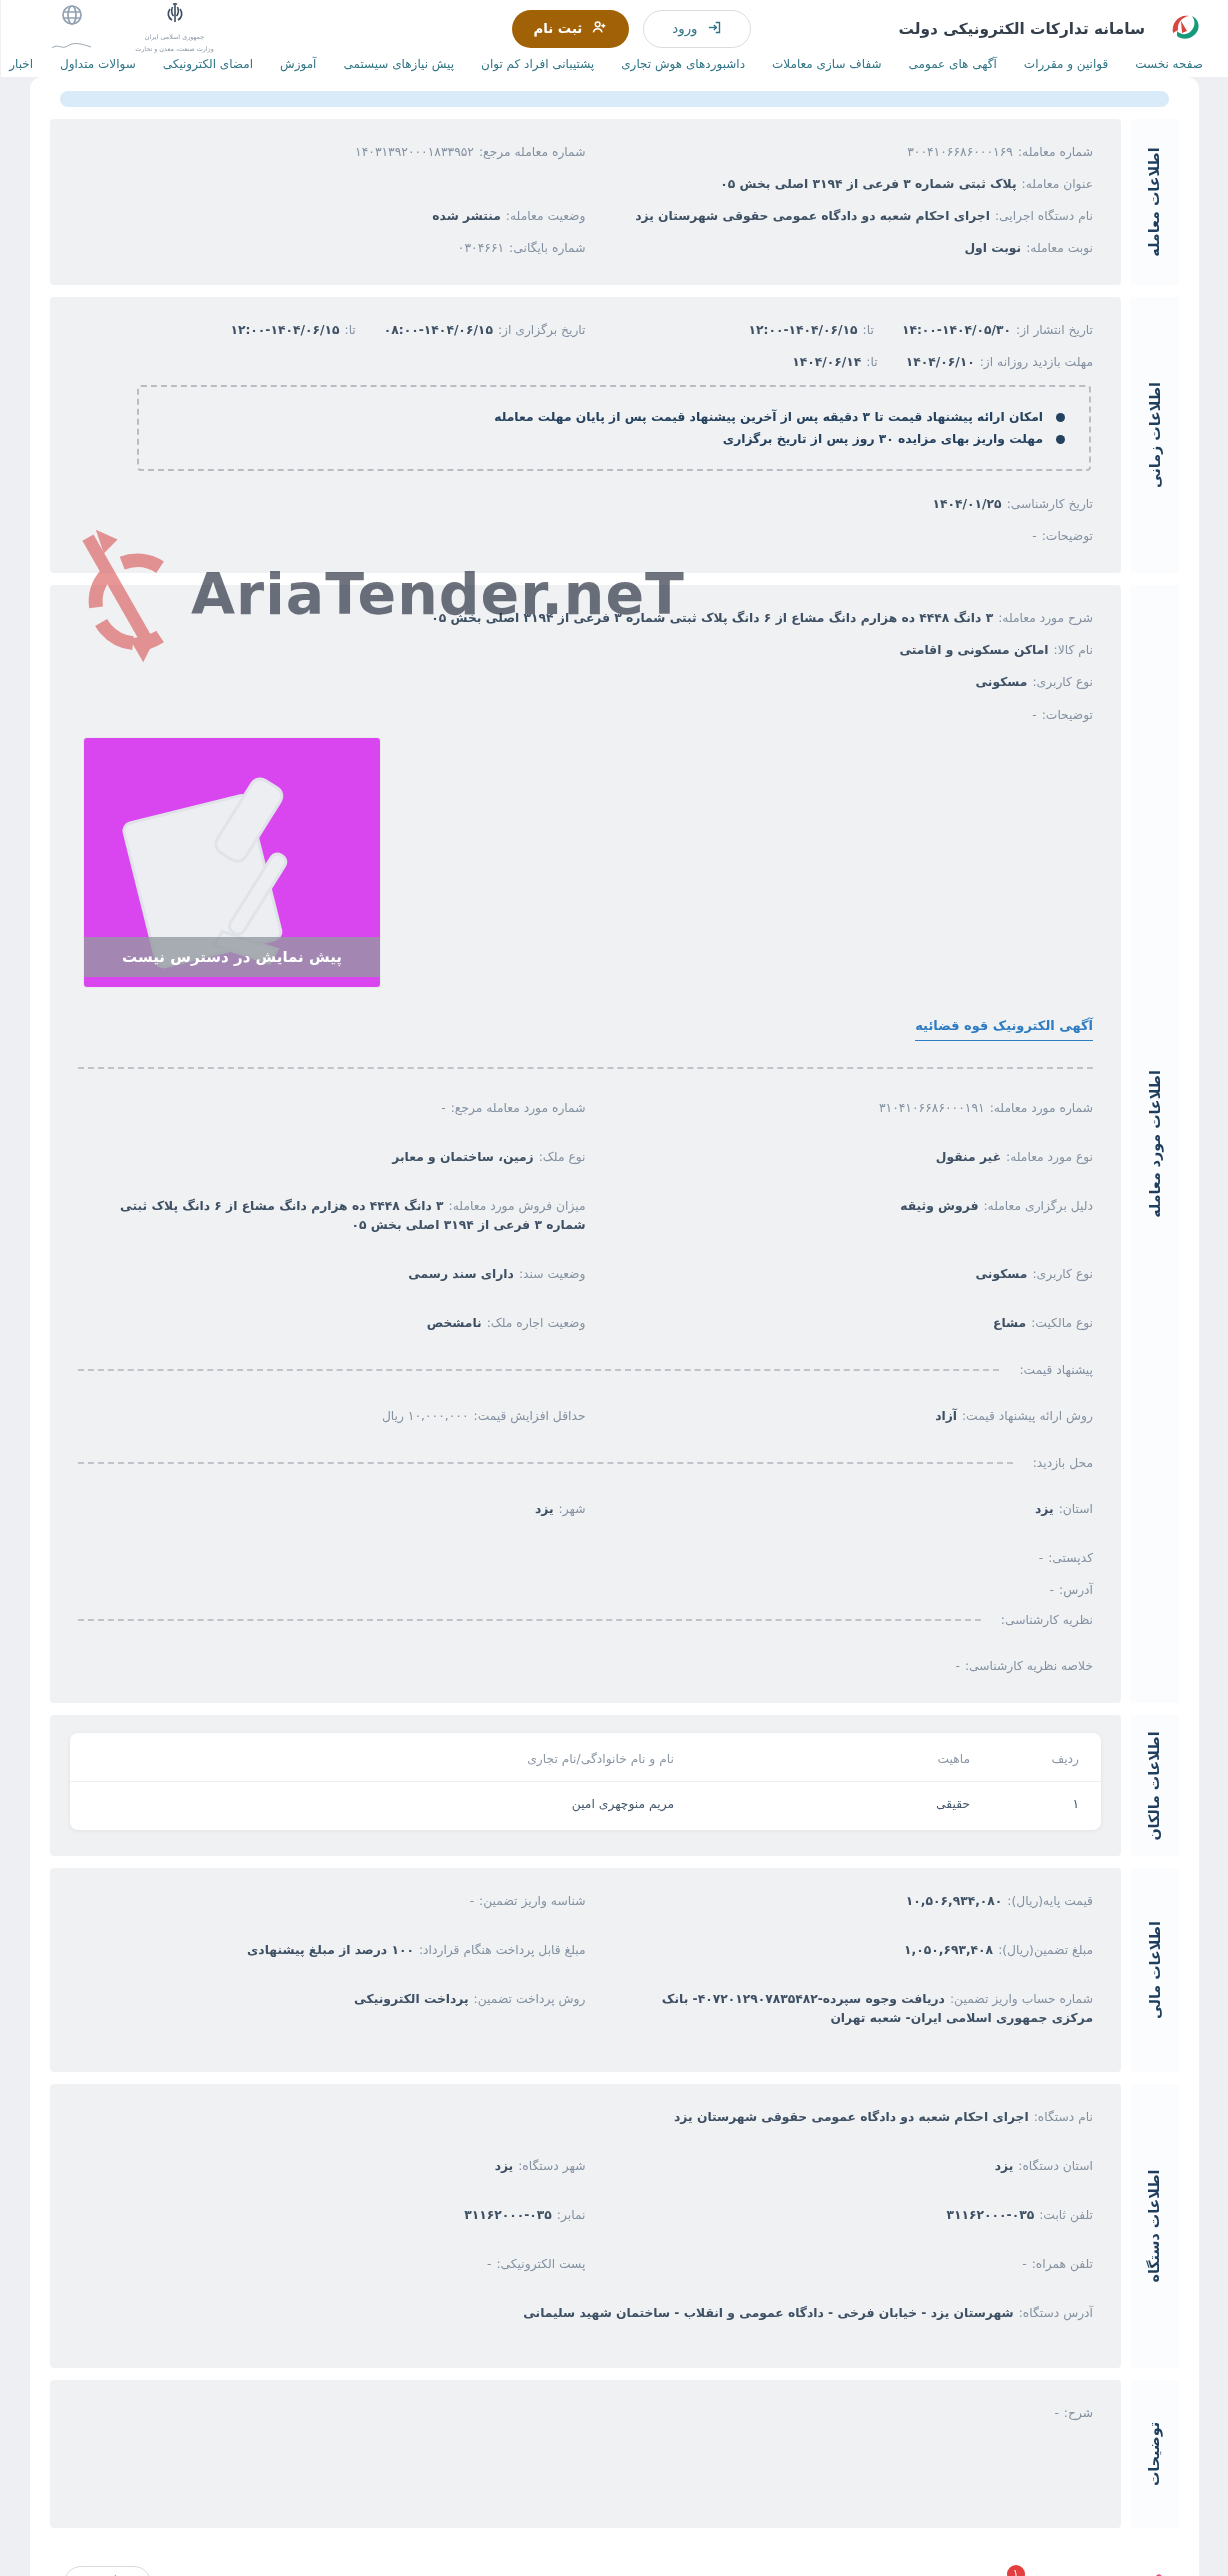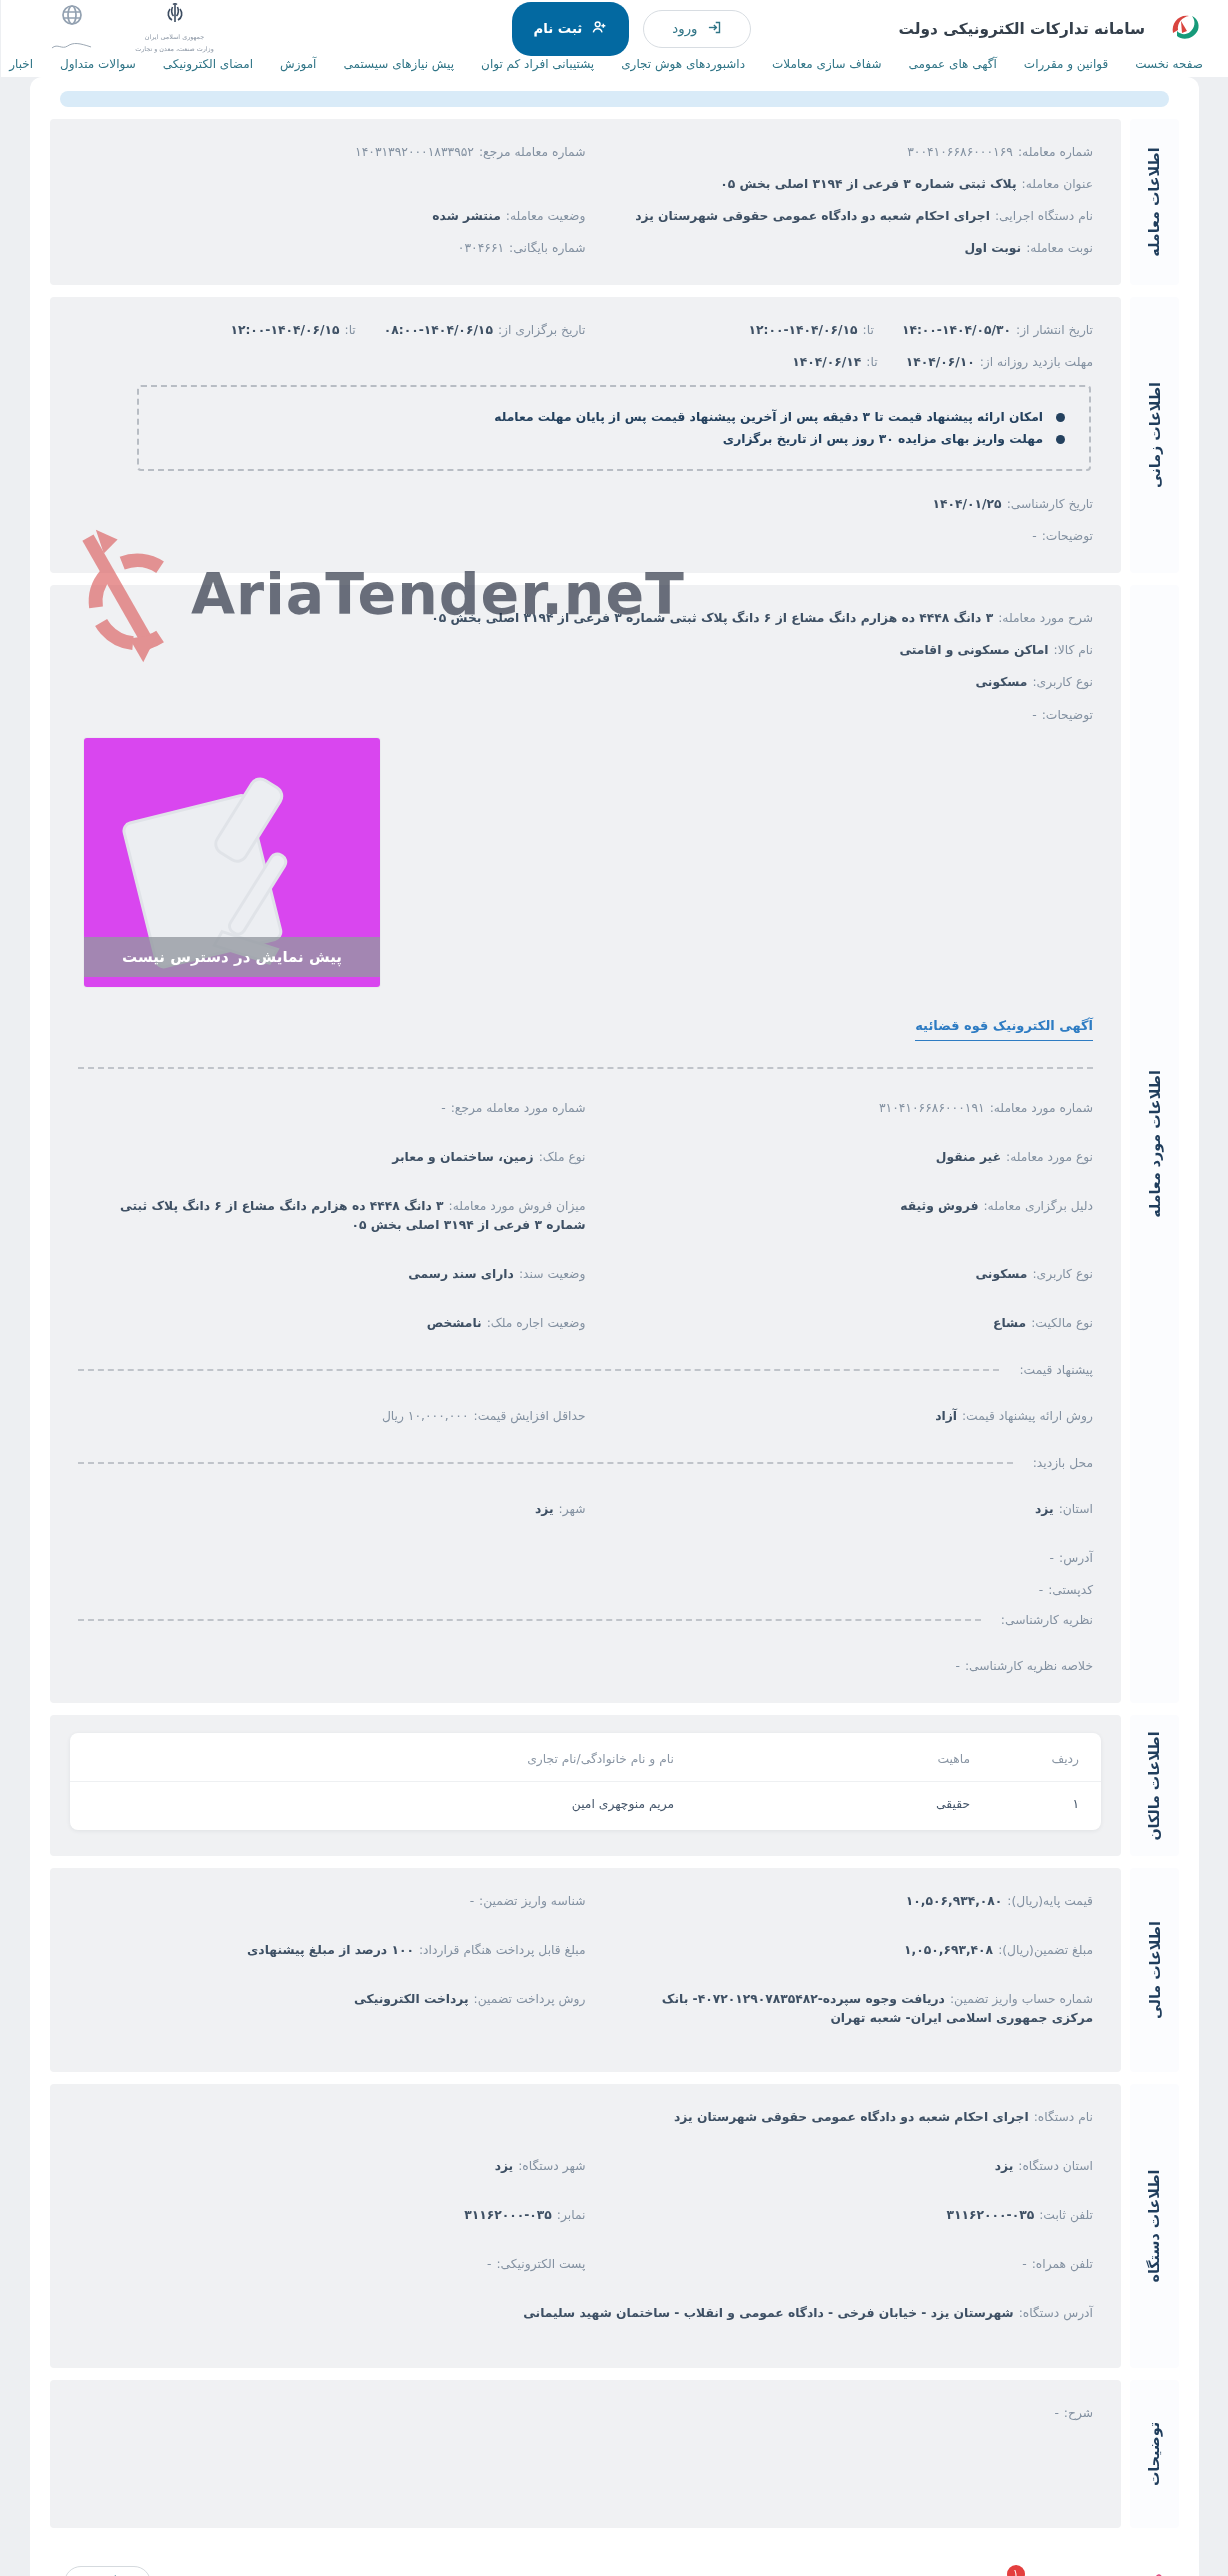--- a/index.html
+++ b/index.html
@@ -7,21 +7,21 @@
   body {
     height:2576px; background:#edeff2; overflow:hidden;
     font-family:"DejaVu Sans", sans-serif; direction:rtl; position:relative;
   }
   
   .header { background:#fff; height:77px; padding:8px 26px 0; position:relative; z-index:10; }
   .header-top { display:flex; align-items:center; height:41px; }
   .brand { display:flex; align-items:center; gap:22px; }
   .brand-title { font-size:15.3px; font-weight:bold; color:#343f4b; }
   .hdr-buttons { display:flex; align-items:center; gap:14px; margin-right:148px; }
-  .btn-register { background:#0369a1; color:#fff; border:none; border-radius:19px; height:54px;
+  .btn-register { background:#a16207; color:#fff; border:none; border-radius:19px; height:38px;
     padding:0 22px; display:flex; align-items:center; gap:9px; font-size:13.3px; font-weight:bold;
     font-family:inherit; cursor:pointer; }
   .btn-login { background:#fff; border:1px solid #d8dde2; border-radius:19px; height:38px;
     padding:0 28px; display:flex; align-items:center; gap:9px; color:#2f7486; font-size:13.3px;
     font-family:inherit; cursor:pointer; }
   .gov-logos { margin-right:auto; display:flex; gap:20px; align-items:flex-start; padding-left:4px; }
   .logo-item { display:flex; flex-direction:column; align-items:center; width:83px;justify-content:space-between; }
   .logo-cap { font-size:6.4px; color:#8b96a4; text-align:center; line-height:1.6; margin-top:2px; }
   .nav { display:flex; align-items:center; gap:27px; height:30px; font-size:12px; color:#2f7486; }
   .nav-item { cursor:pointer; white-space:nowrap; }
@@ -287,24 +287,24 @@
           </div>
           <div class="divider">
             <span>محل بازدید:</span>
             <span class="dline"></span>
           </div>
           <div class="row lg">
             <div class="field"><span class="lbl">استان:</span><span class="val strong">یزد</span></div>
             <div class="field"><span class="lbl">شهر:</span><span class="val strong">یزد</span></div>
           </div>
           <div class="row">
+            <div class="field"><span class="lbl">کدپستی:</span><span class="val">-</span></div>
+          </div>
+          <div class="row">
             <div class="field"><span class="lbl">آدرس:</span><span class="val">-</span></div>
-          </div>
-          <div class="row">
-            <div class="field"><span class="lbl">کدپستی:</span><span class="val">-</span></div>
           </div>
           <div class="divider">
             <span>نظریه کارشناسی:</span>
             <span class="dline"></span>
           </div>
           <div class="row">
             <div class="field"><span class="lbl">خلاصه نظریه کارشناسی:</span><span class="val">-</span></div>
           </div>
         </div>
       </section>

